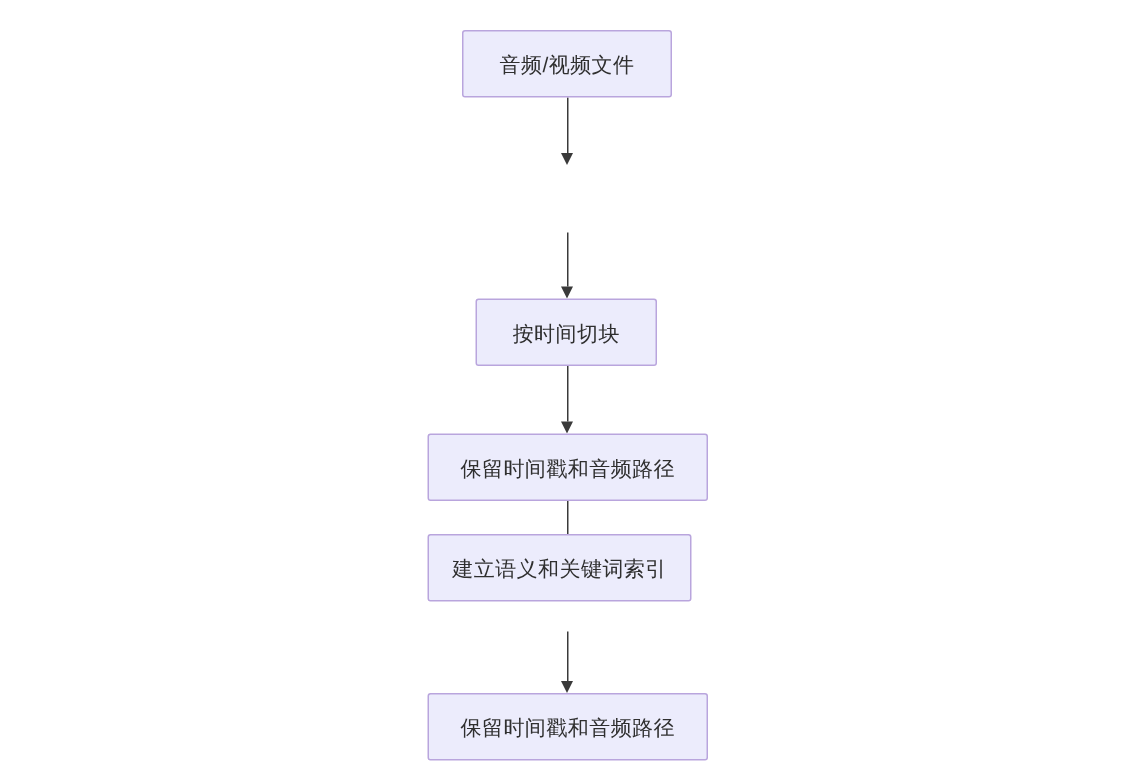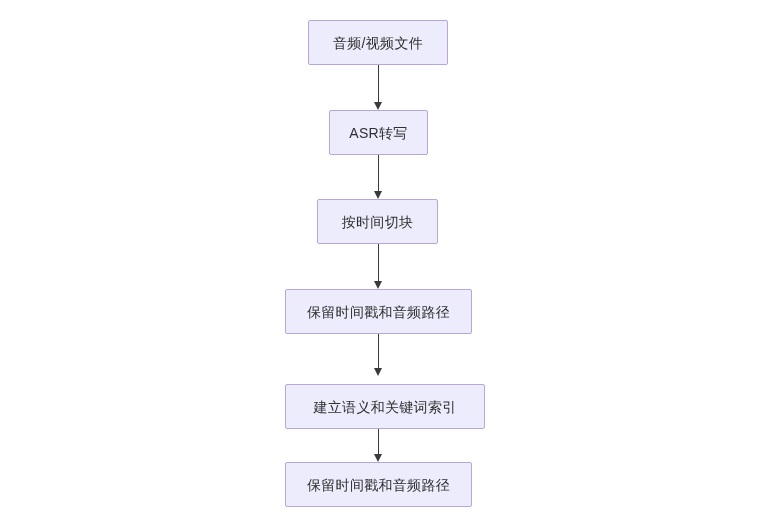--- a/index.html
+++ b/index.html
@@ -76,33 +76,30 @@
   <div class="edge" style="left:378px; top:334px; height:34px;"></div>
   <div class="edge-head" style="left:373.5px; top:368px;"></div>
 
   <div class="edge" style="left:378px; top:421px; height:33px;"></div>
   <div class="edge-head" style="left:373.5px; top:454px;"></div>
 
   <div class="node" style="left:308px; top:20px; width:140px; height:45px;">
     <span class="node-label">音频/视频文件</span>
   </div>
 
-  <div class="node" style="left:329px; top:110px; width:99px; height:45px;">
-    <span class="node-label">ASR转写</span>
-  </div>
 
   <div class="node" style="left:285px; top:289px; width:187px; height:45px;">
     <span class="node-label">保留时间戳和音频路径</span>
   </div>
 
   <div class="node" style="left:317px; top:199px; width:121px; height:45px;">
     <span class="node-label">按时间切块</span>
   </div>
 
-  <div class="node" style="left:285px; top:384px; width:200px; height:45px;">
+  <div class="node" style="left:285px; top:356px; width:176px; height:45px;">
     <span class="node-label">建立语义和关键词索引</span>
   </div>
 
   <div class="node" style="left:285px; top:462px; width:187px; height:45px;">
     <span class="node-label">保留时间戳和音频路径</span>
   </div>
 
 </div>
 
 </body></html>

